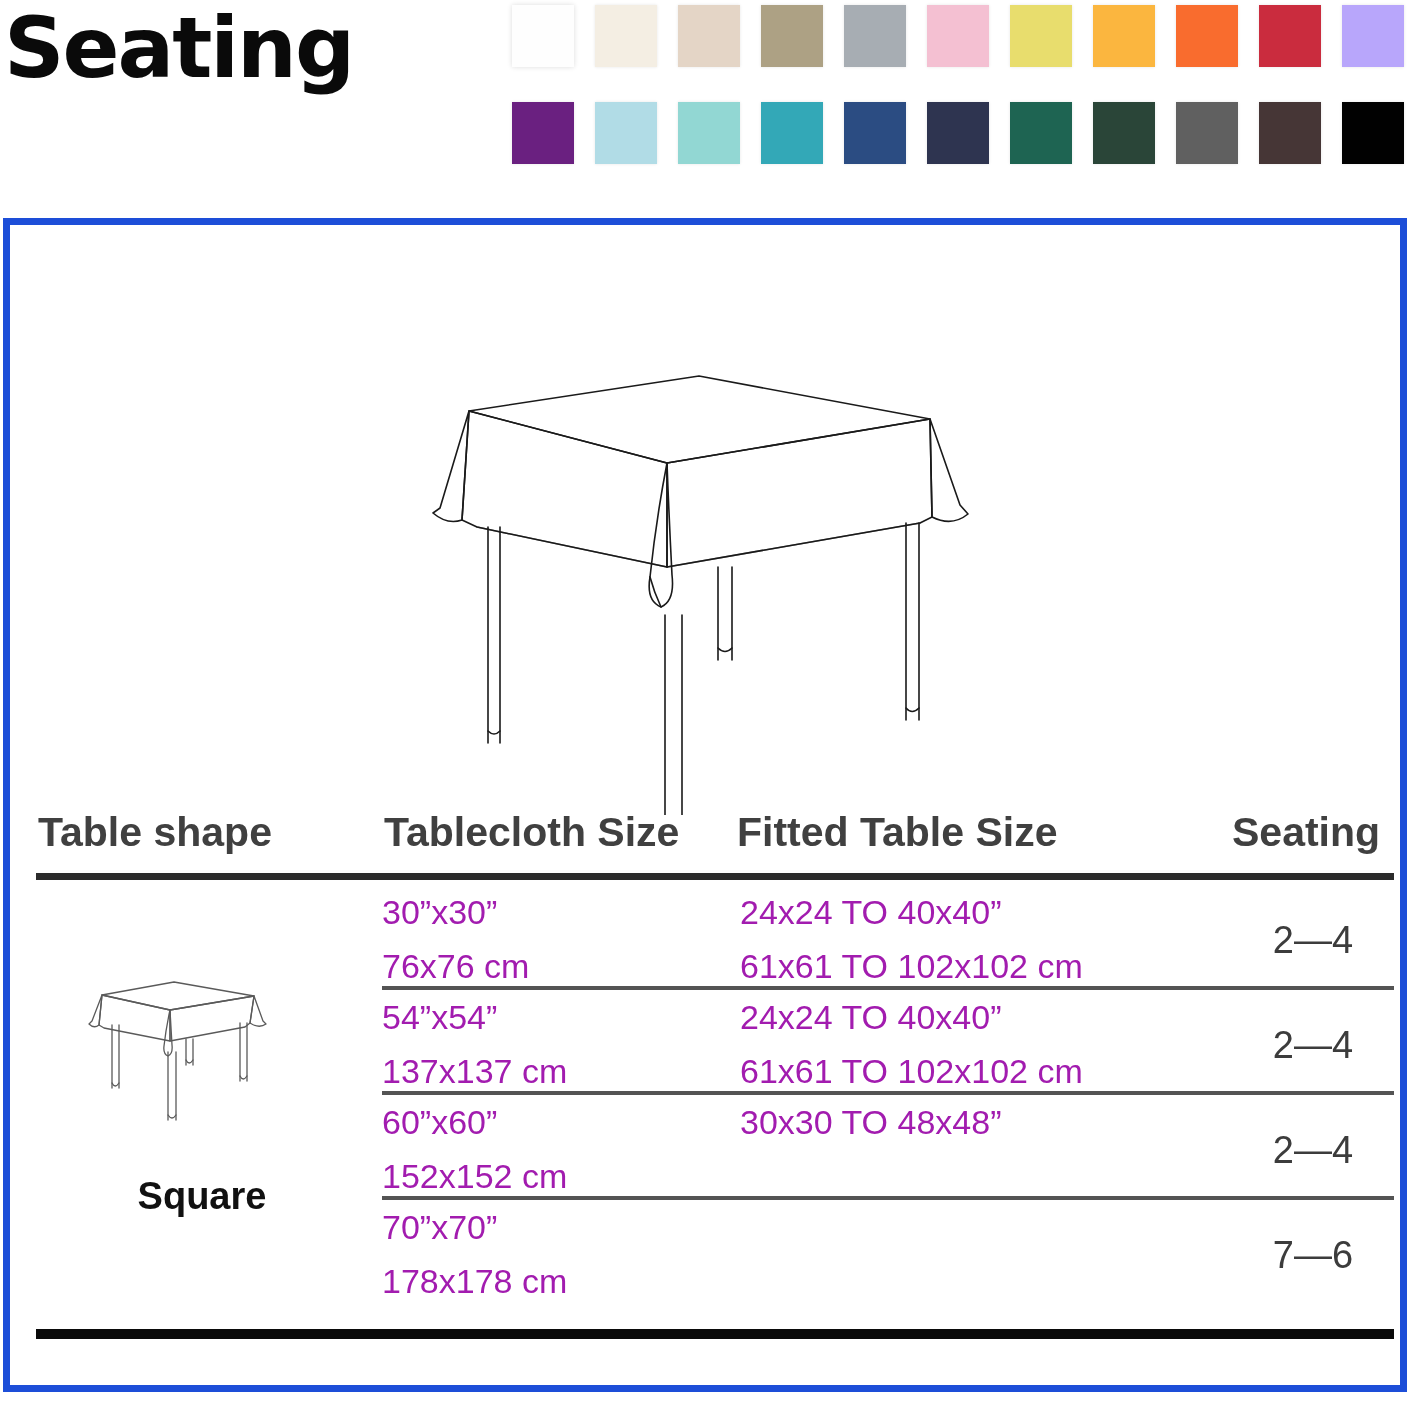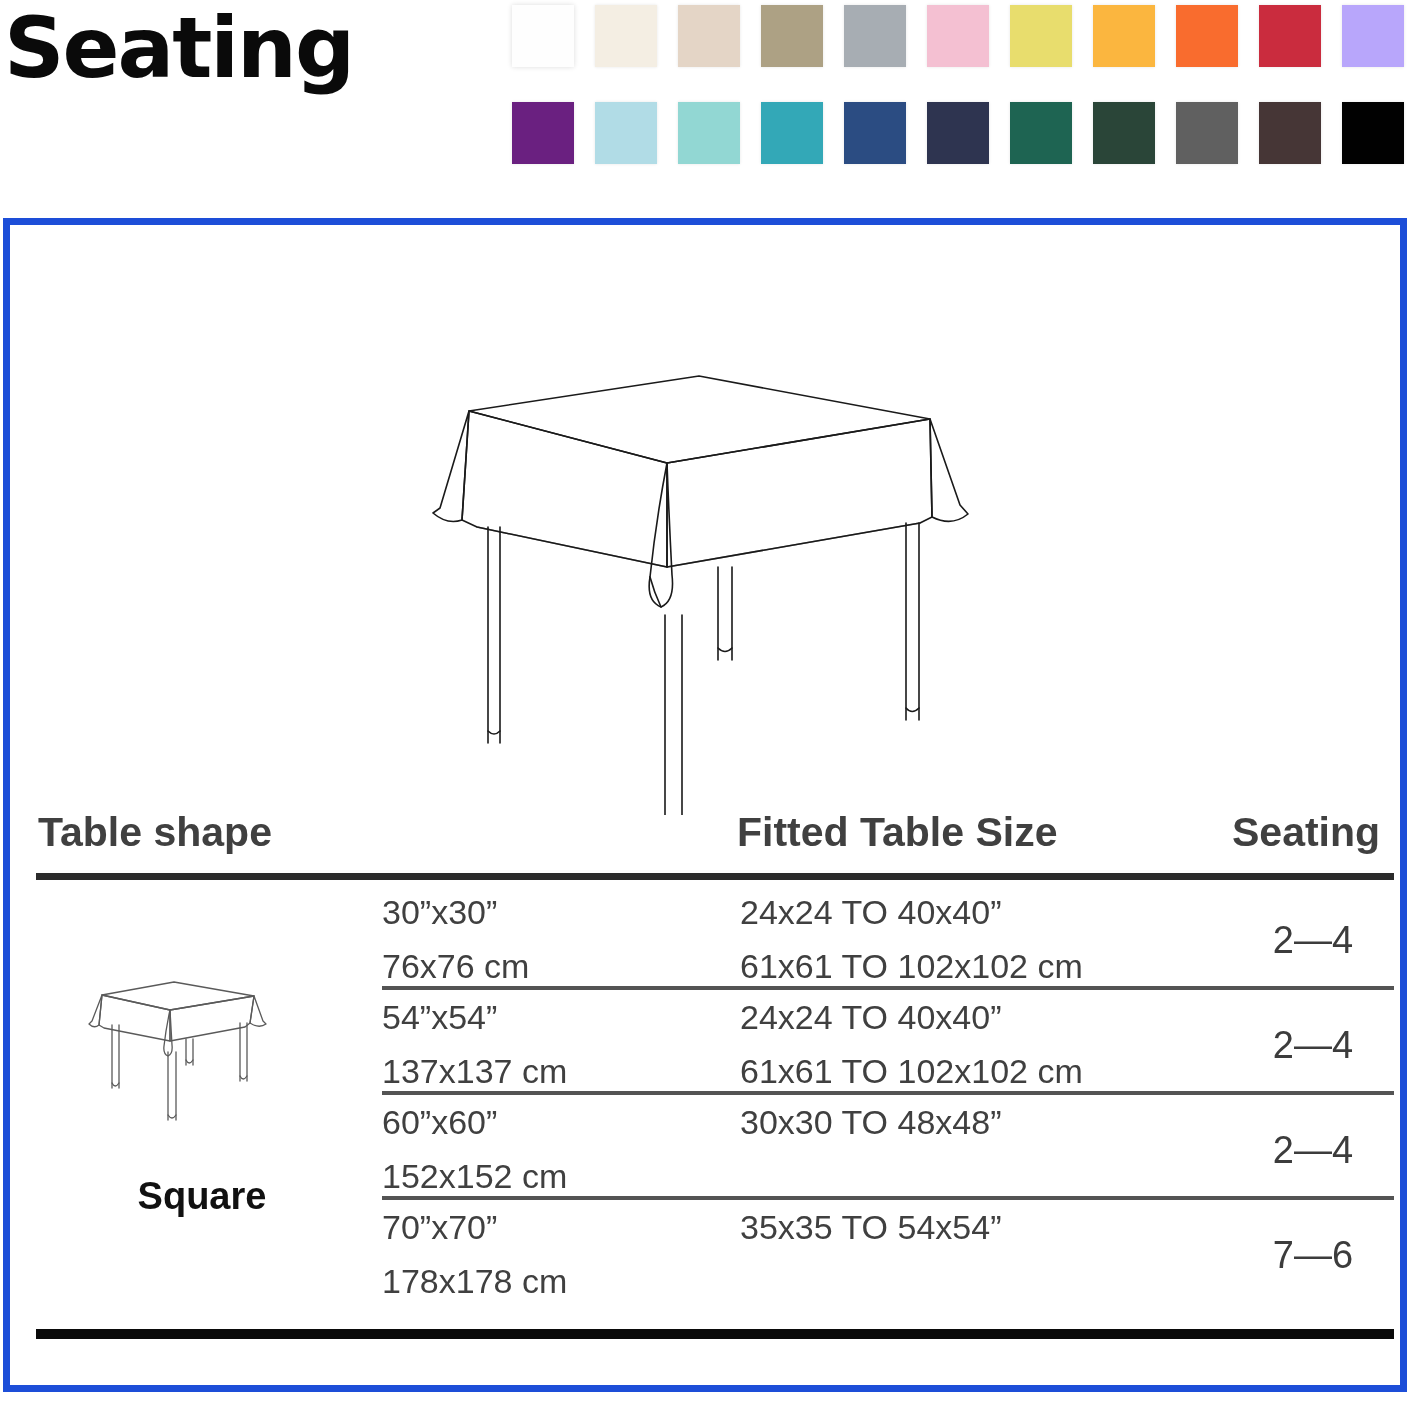--- a/index.html
+++ b/index.html
@@ -120,21 +120,21 @@
     width: 1390px;
   }
   .trow {
     position: relative;
     height: 105px;
   }
   .cell {
     position: absolute;
     font-family: "Liberation Sans", sans-serif;
     font-size: 34px;
-    color: #404040;
+    color: #a21caf;
     white-space: nowrap;
     letter-spacing: 0px;
   }
   .cell.cloth-in  { left: 372px; top: 8px; }
   .cell.cloth-cm  { left: 372px; top: 62px; }
   .cell.fit-in    { left: 730px; top: 8px; }
   .cell.fit-cm    { left: 730px; top: 62px; }
   .cell.seat {
     left: 1228px;
     top: 34px;
@@ -248,20 +248,21 @@
 
       <path d="M57 182 L247 222" opacity="0.55"></path>
       <path d="M247 222 L500 178" opacity="0.55"></path>
     </svg>
   </div>
 
   <div id="size-table">
 
     <div class="th-row">
       <div class="th c-shape">Table shape</div>
+      <div class="th c-cloth">Tablecloth Size</div>
       <div class="th c-fitted">Fitted Table Size</div>
       <div class="th c-seating">Seating</div>
       <div class="rule-head"></div>
     </div>
 
     <div class="rows-wrap">
 
       <div class="trow">
         <div class="cell cloth-in">30”x30”</div>
         <div class="cell cloth-cm">76x76  cm</div>
@@ -284,21 +285,20 @@
         <div class="cell cloth-in">60”x60”</div>
         <div class="cell cloth-cm">152x152 cm</div>
         <div class="cell fit-in">30x30 TO 48x48”</div>
         <div class="cell seat">2—4</div>
         <div class="rule-row"></div>
       </div>
 
       <div class="trow last">
         <div class="cell cloth-in">70”x70”</div>
         <div class="cell cloth-cm">178x178 cm</div>
-        <div class="cell fit-in">35x35 TO 54x54”</div>
         <div class="cell seat">7—6</div>
 
       </div>
 
     </div>
 
     <div class="rule-bottom"></div>
 
     <div id="shape-cell">
       <div id="square-icon">

